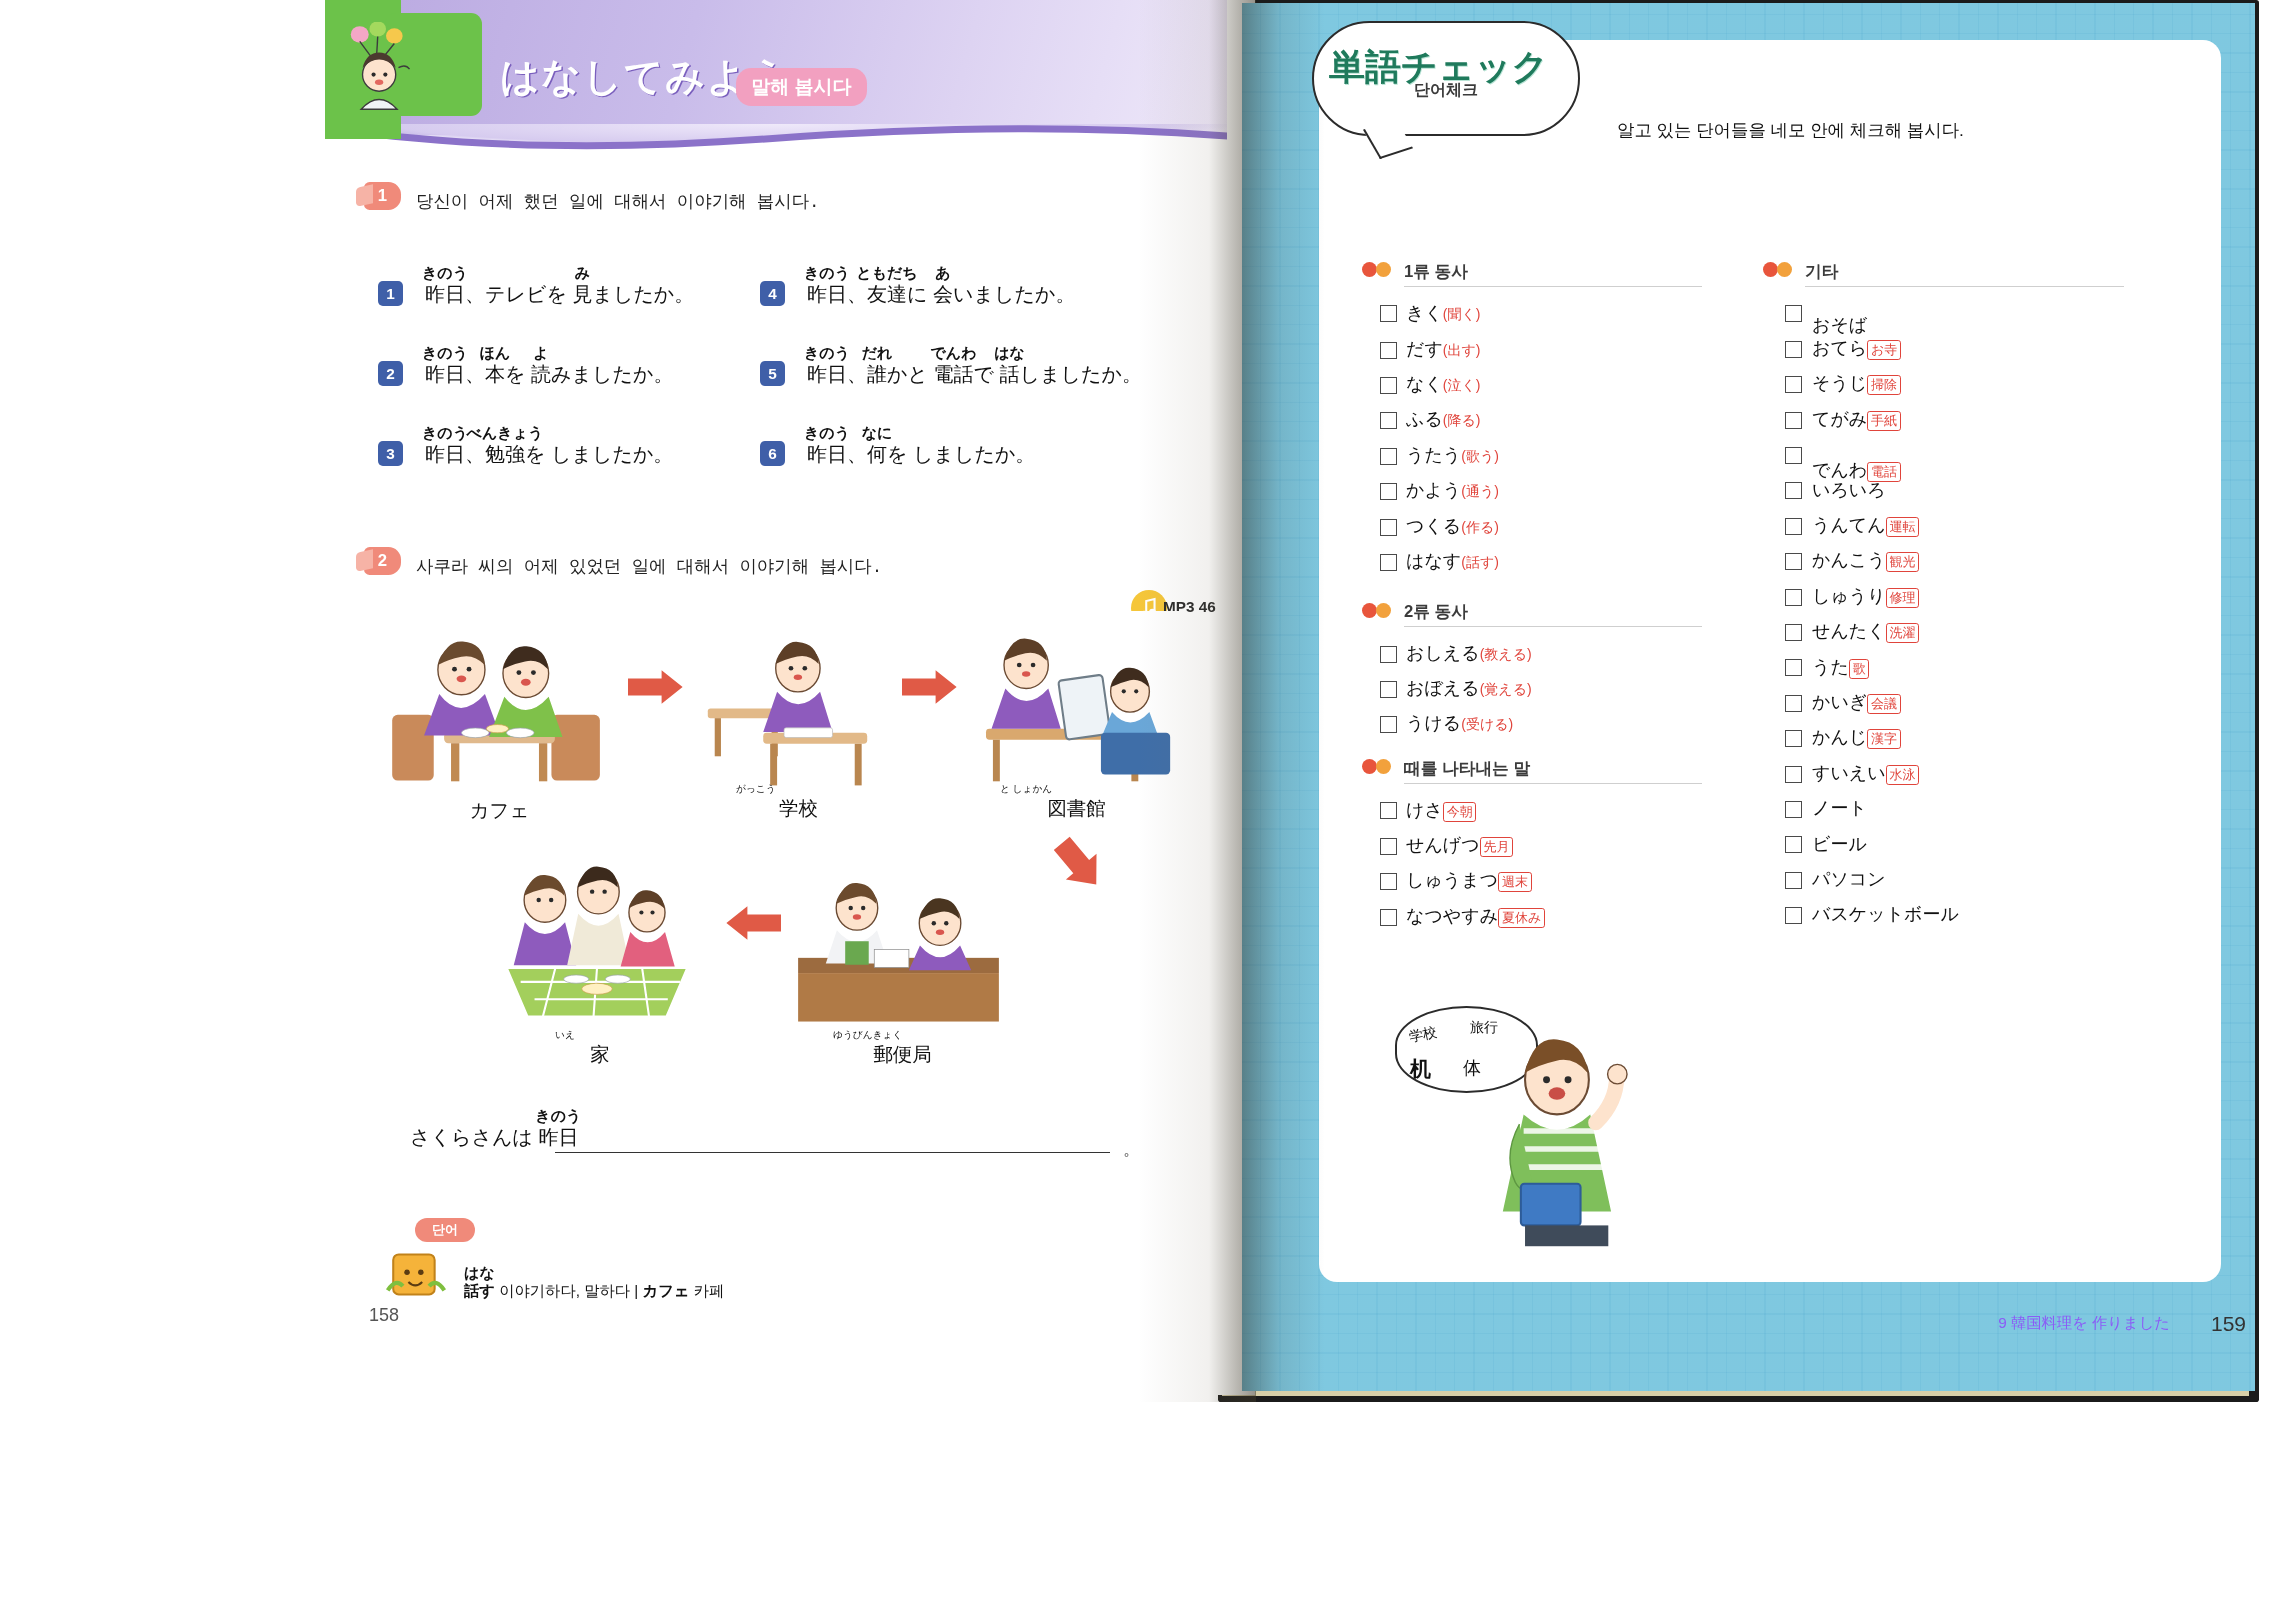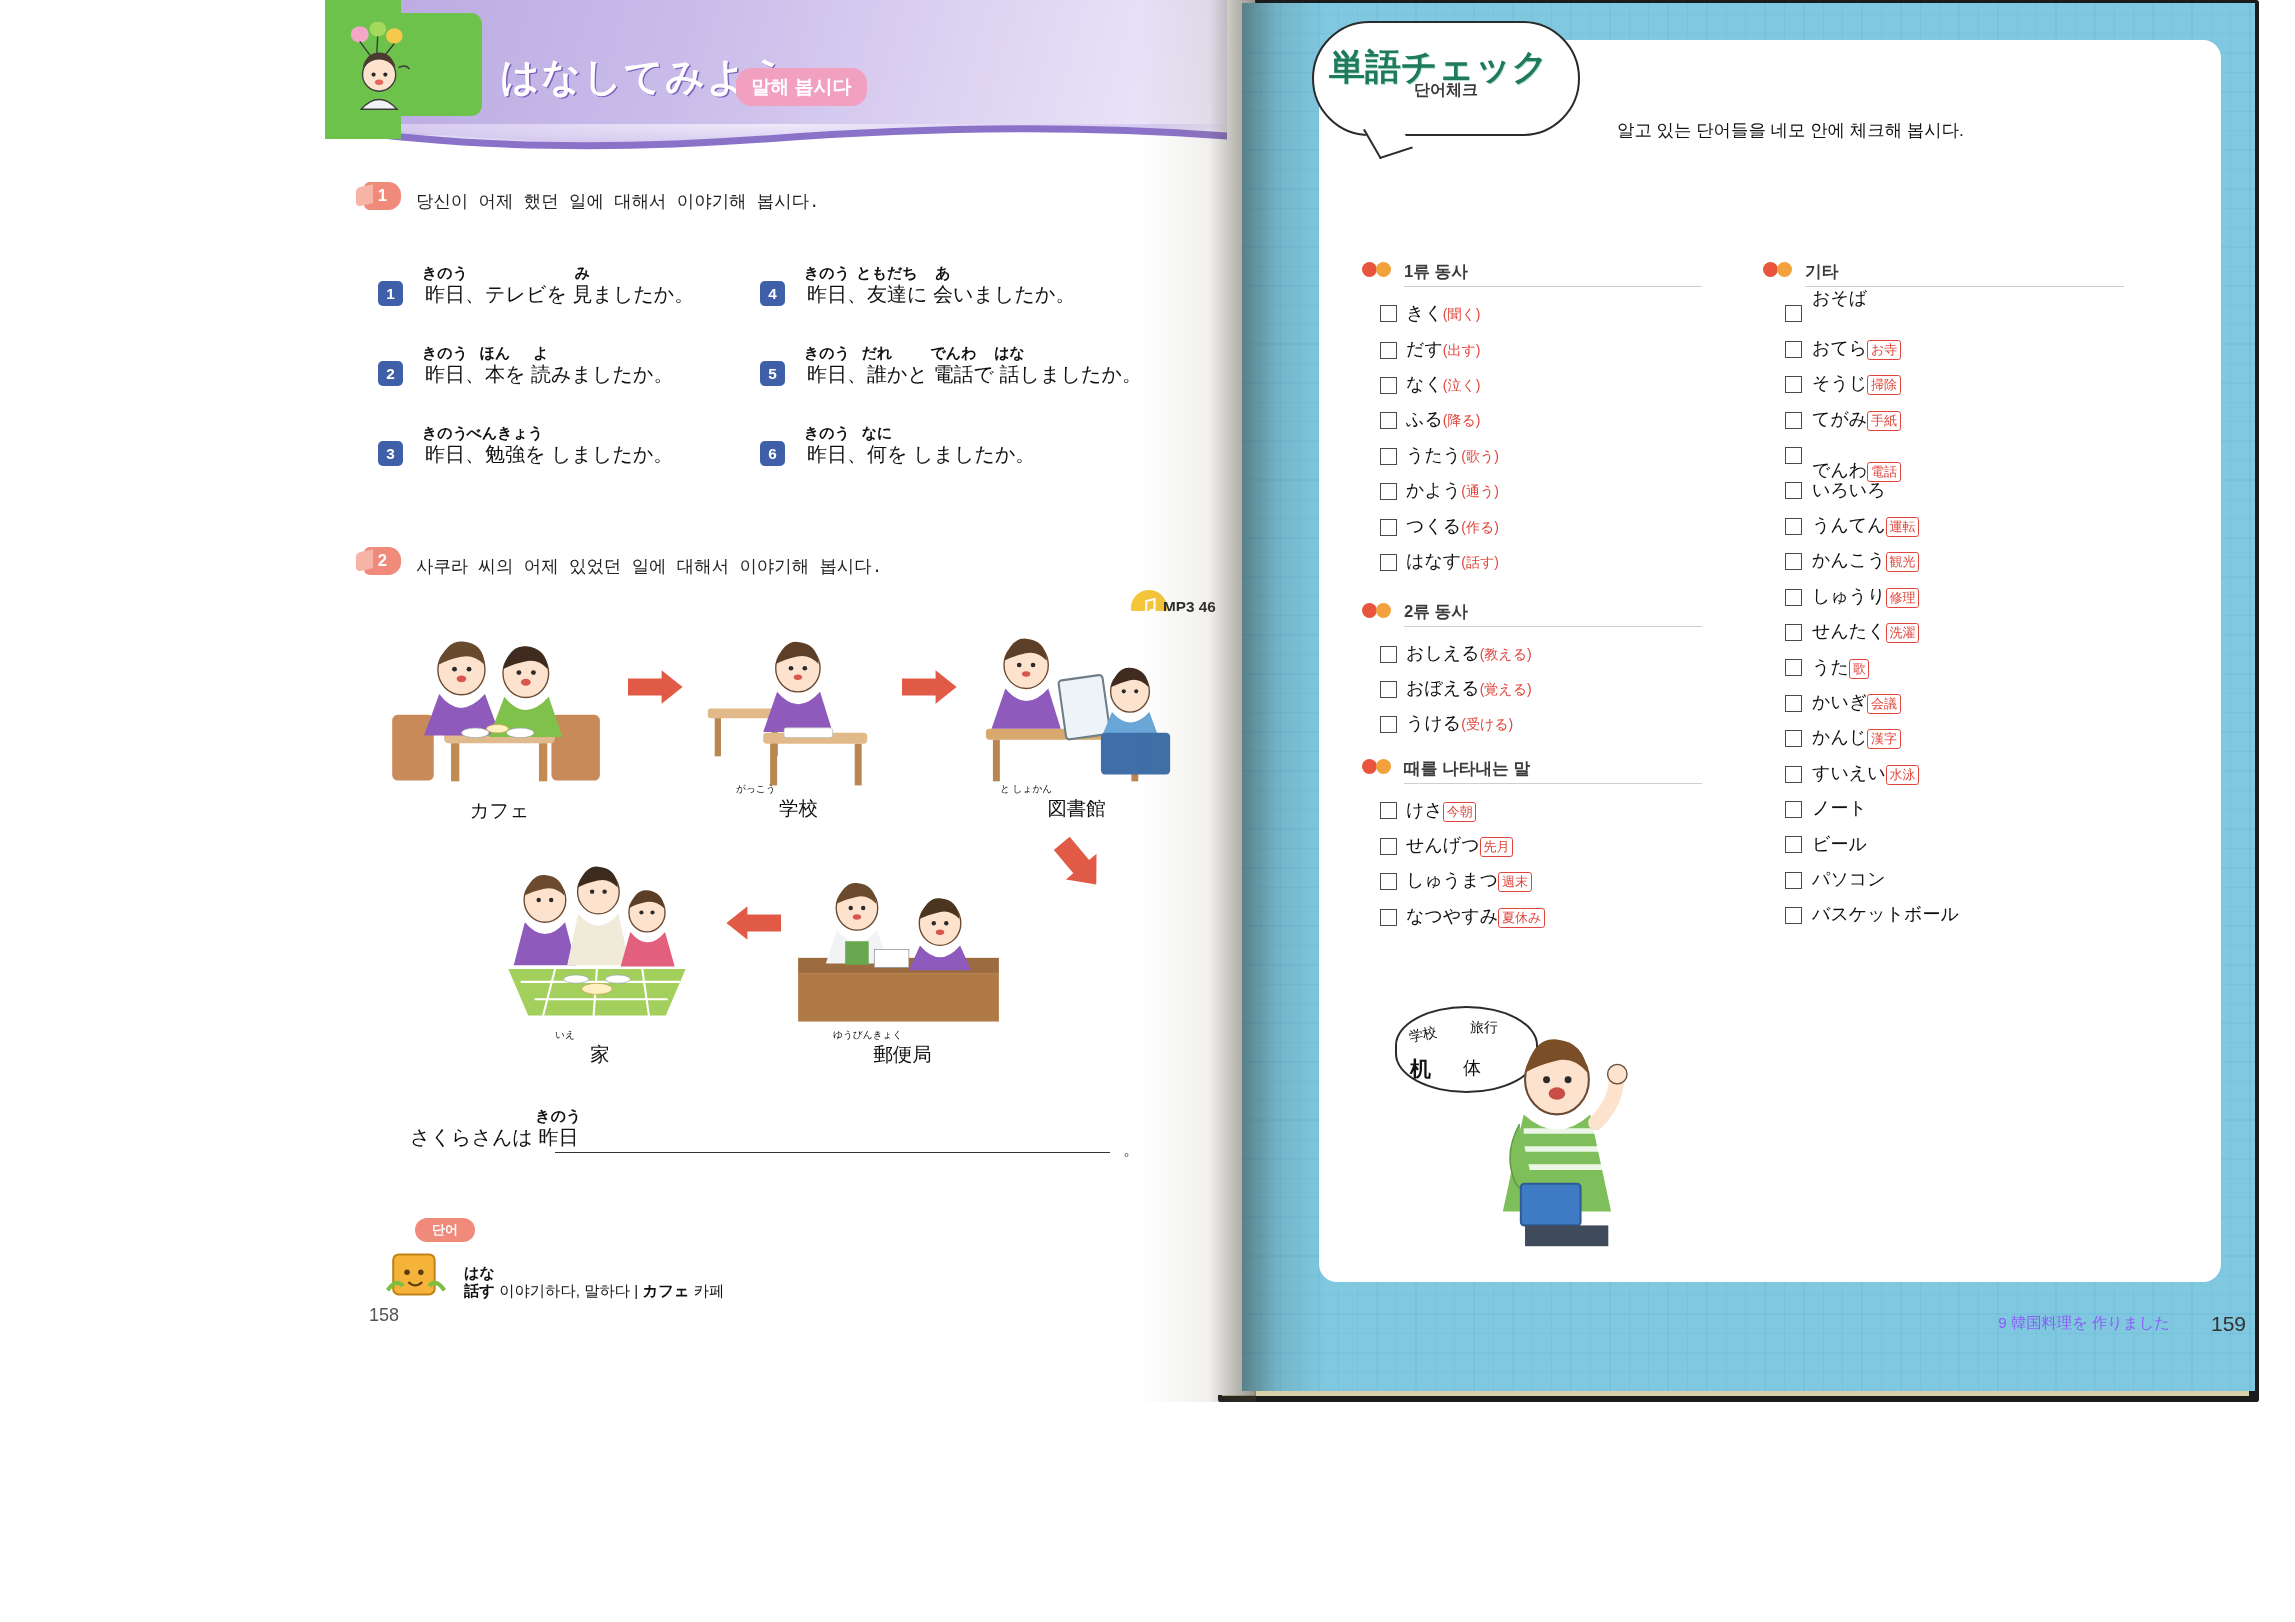--- a/index.html
+++ b/index.html
@@ -432,21 +432,21 @@
   <div class="word" style="left:1406px;top:904px;">なつやすみ<span class="kanji-box">夏休み</span></div>
 
   <div class="grp-dot" style="left:1763px;top:262px;">
     <i style="left:0;background:#e8553c;"></i>
       <i style="left:14px;background:#f2a13c;"></i>
   </div>
   <div class="grp-title" style="left:1805px;top:260px;">기타</div>
   <div class="grp-rule" style="left:1805px;top:286px;width:319px;"></div>
 
   <div class="chk" style="left:1785px;top:305px;"></div>
-  <div class="word" style="left:1812px;top:286px;text-align:right;">おそば</div>
+  <div class="word" style="left:1812px;top:313px;text-align:right;">おそば</div>
   <div class="chk" style="left:1785px;top:341px;"></div>
   <div class="word" style="left:1812px;top:336px;">おてら<span class="kanji-box">お寺</span></div>
   <div class="chk" style="left:1785px;top:376px;"></div>
   <div class="word" style="left:1812px;top:371px;">そうじ<span class="kanji-box">掃除</span></div>
   <div class="chk" style="left:1785px;top:412px;"></div>
   <div class="word" style="left:1812px;top:407px;">てがみ<span class="kanji-box">手紙</span></div>
   <div class="chk" style="left:1785px;top:447px;"></div>
   <div class="word" style="left:1812px;top:442px;margin-top:16px;">でんわ<span class="kanji-box">電話</span></div>
   <div class="chk" style="left:1785px;top:482px;"></div>
   <div class="word" style="left:1812px;top:478px;">いろいろ</div>

